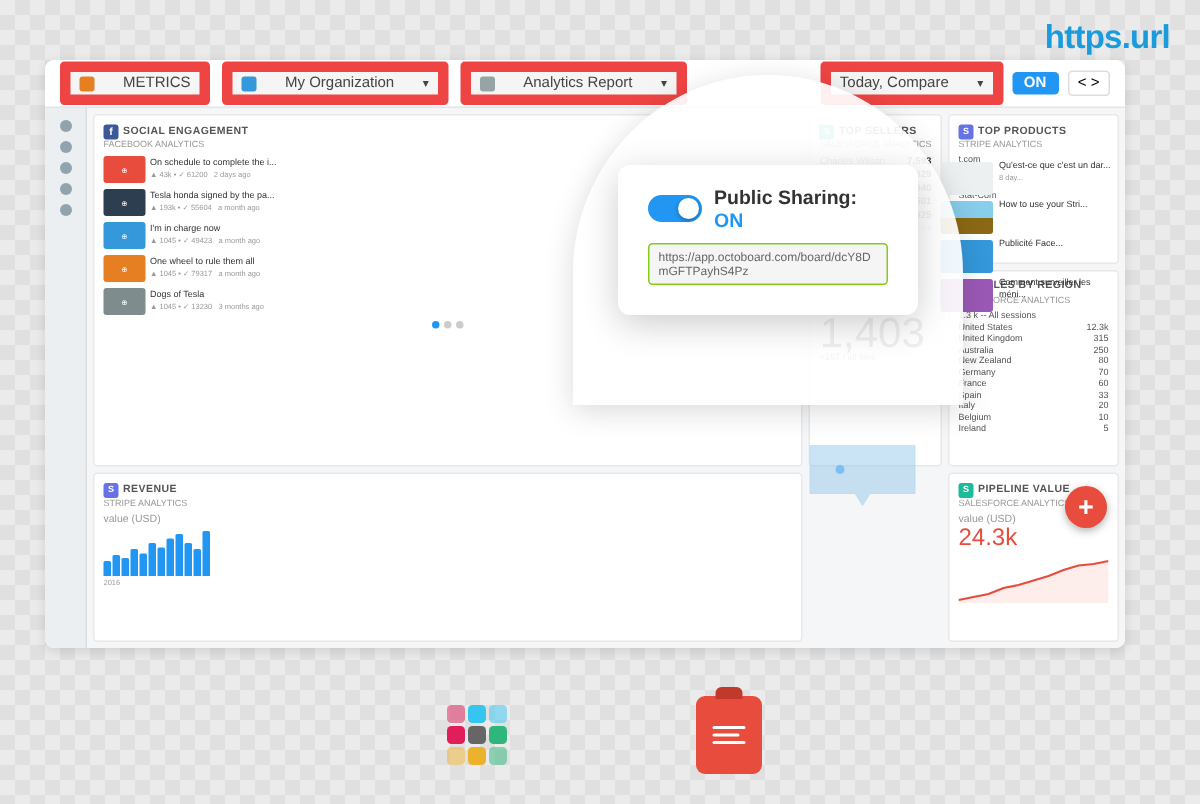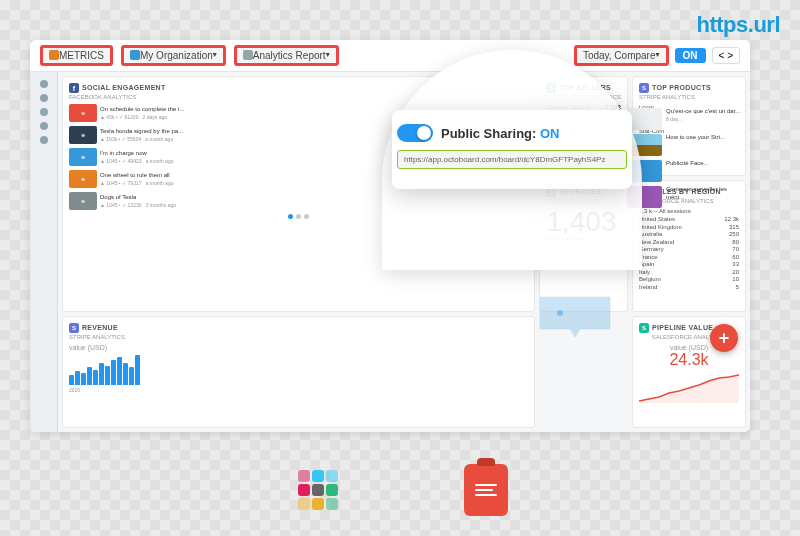--- a/index.html
+++ b/index.html
@@ -56,24 +56,24 @@
       border-bottom: 1px solid #e5e5e5;
       padding: 6px 10px;
       display: flex;
       align-items: center;
       gap: 8px;
       height: 32px;
     }
 
     .nav-pill {
       display: flex;
-      align-items: flex-start;
-      gap: 0;
+      align-items: center;
+      gap: 19px;
       background: #f5f5f5;
-      border: 3px solid #ef4444;
+      border: 7px solid #ef4444;
       border-radius: 3px;
       padding: 2px 6px;
       font-size: 10px;
       color: #444;
       cursor: pointer;
     }
 
     .nav-pill .icon-sq {
       width: 10px; height: 10px;
       background: #e67e22;
@@ -268,21 +268,21 @@
     .bar {
       width: 5px;
       background: #2196F3;
       border-radius: 1px 1px 0 0;
     }
 
     
     .downgrades-widget { grid-column: 2; grid-row: 3; }
 
     
-    .pipeline-widget { grid-column: 3; grid-row: 3; text-align: center; }
+    .pipeline-widget { grid-column: 3; grid-row: 3; }
 
     .sparkline {
       height: 30px;
       margin-top: 4px;
     }
 
     
     .popup-overlay {
       position: absolute;
       top: -10px;
@@ -303,25 +303,25 @@
       background: rgba(255,255,255,0.92);
       border-radius: 50% 50% 0 0 / 60% 60% 0 0;
       box-shadow: 0 4px 20px rgba(0,0,0,0.15);
     }
 
     .popup-card {
       position: absolute;
       top: 60px;
       left: 50%;
       transform: translateX(-50%);
-      width: 240px;
+      width: 200px;
       background: #fff;
       border-radius: 8px;
       box-shadow: 0 6px 24px rgba(0,0,0,0.2);
-      padding: 14px 5px;
+      padding: 14px 20px;
       z-index: 101;
     }
 
     .popup-header {
       display: flex;
       align-items: center;
       gap: 8px;
       margin-bottom: 8px;
     }
 

